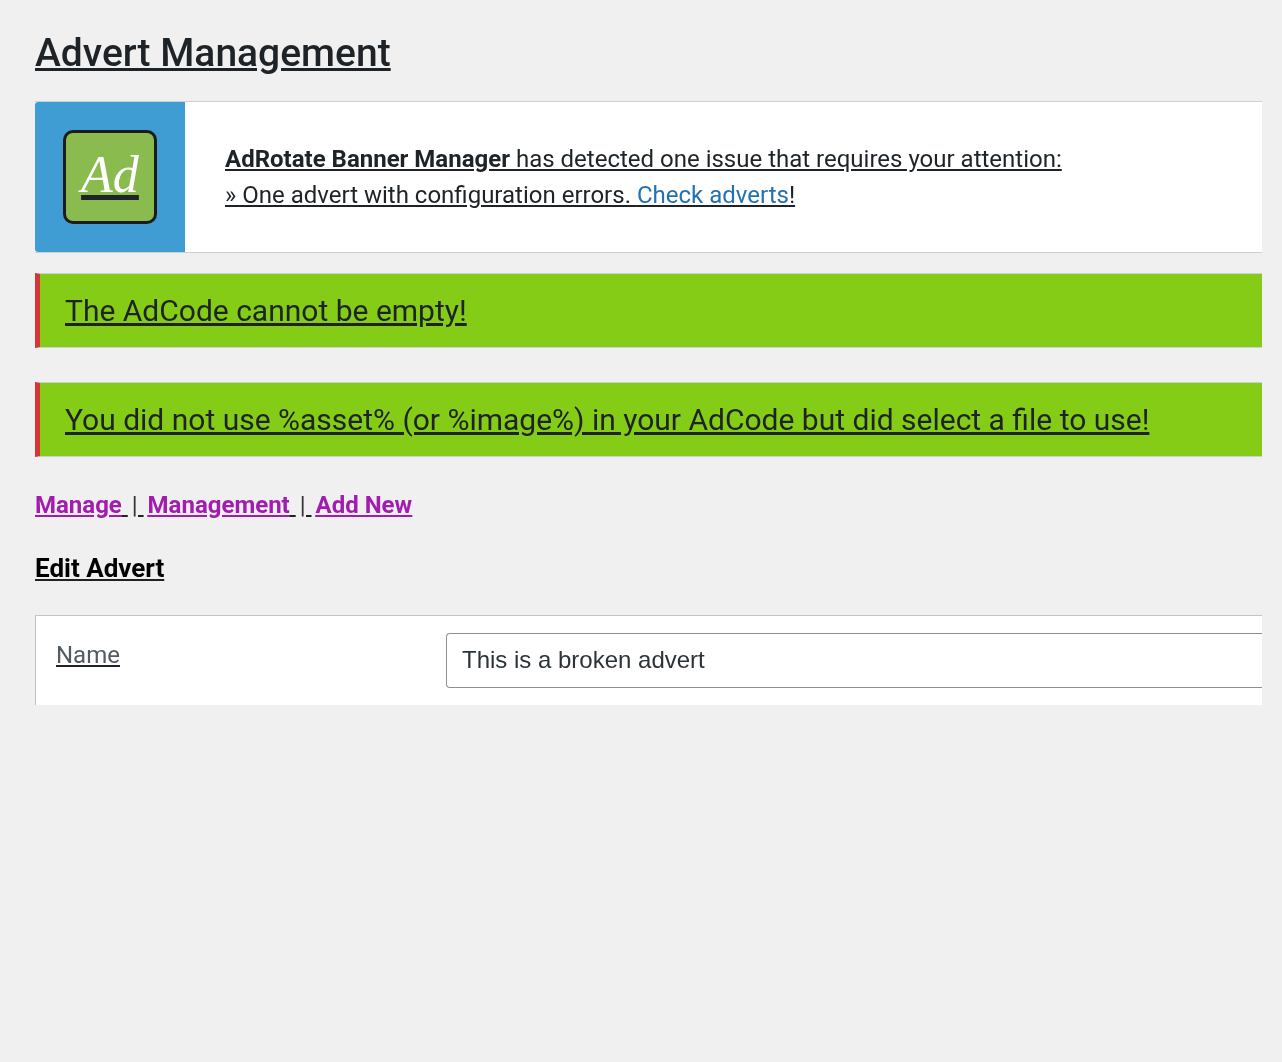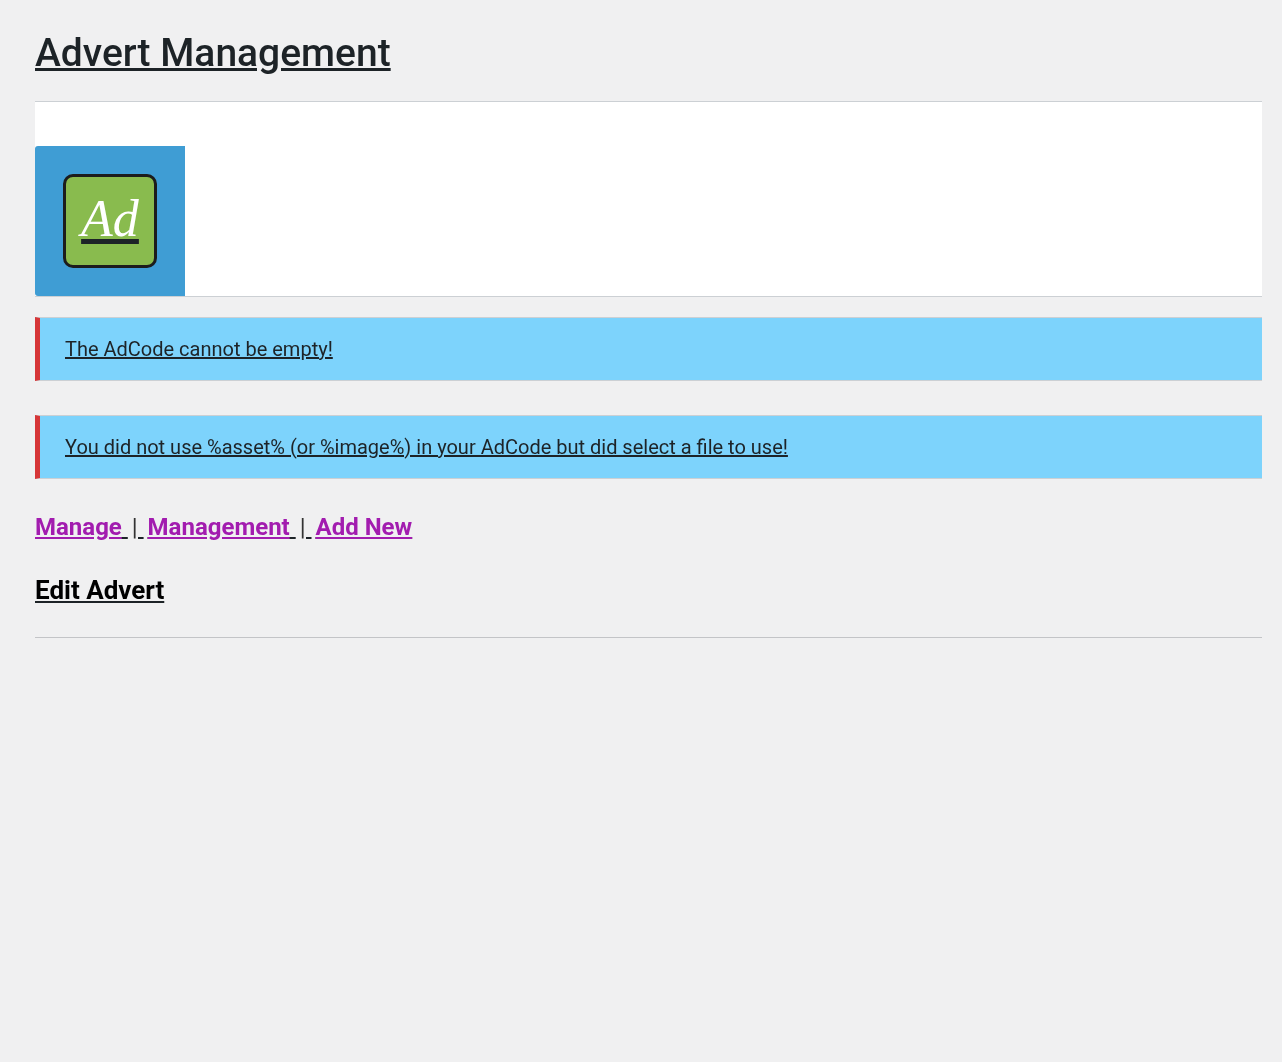--- a/index.html
+++ b/index.html
@@ -32,21 +32,20 @@
     }
     .notice-banner .icon-box {
       background: #3f9dd4;
       width: 150px;
       height: 150px;
       display: flex;
       align-items: center;
       justify-content: center;
       flex-shrink: 0;
       border-radius: 3px 0 0 3px;
-      margin-top: 44px;
     }
     .notice-banner .icon-box .ad-icon-wrap {
       background: #89bb4e;
       border: 3px solid #1c1c1c;
       border-radius: 10px;
       width: 94px;
       height: 94px;
       display: flex;
       align-items: center;
       justify-content: center;
@@ -68,27 +67,27 @@
     }
     .notice-banner .banner-text strong {
       font-weight: 700;
       color: #1d2327;
     }
     .notice-banner .banner-text a {
       color: #2271b1;
       text-decoration: none;
     }
     .notice-error {
-      background: #7dd3fc;
+      background: #84cc16;
       border: 1px solid #ccd0d4;
       border-left: 5px solid #d63638;
       border-right: none;
       padding: 19px 25px;
       margin-bottom: 34px;
-      font-size: 20px;
+      font-size: 30px;
       color: #1d2327;
     }
     .subnav {
       font-size: 24px;
       margin-bottom: 34px;
       color: #1d2327;
     }
     .subnav a {
       color: #a21caf;
       text-decoration: underline;
@@ -155,30 +154,44 @@
 
 <div class="wrap">
   <h1 class="page-title">Advert Management</h1>
 
   <div class="notice-banner">
     <div class="icon-box">
       <div class="ad-icon-wrap">
         <span class="ad-icon-text">Ad</span>
       </div>
     </div>
+    <div class="banner-text">
+      <div>
+        <strong>AdRotate Banner Manager</strong><span> has detected one issue that requires your attention:</span>
+      </div>
+      <div>
+        <span>» One advert with configuration errors. </span><a href="#">Check adverts</a><span>!</span>
+      </div>
+    </div>
   </div>
 
   <div class="notice-error">The AdCode cannot be empty!</div>
   <div class="notice-error">You did not use %asset% (or %image%) in your AdCode but did select a file to use!</div>
 
   <div class="subnav">
     <a href="#">Manage</a>
     <span class="sep"> | </span>
     <a href="#">Management</a>
     <span class="sep"> | </span>
     <a href="#">Add New</a>
   </div>
 
   <h3 class="section-title">Edit Advert</h3>
 
   <div class="form-table">
+    <div class="form-row">
+      <div class="form-label">Name</div>
+      <div class="form-field">
+        <input type="text" value="This is a broken advert" style="">
+      </div>
+    </div>
   </div>
 </div>
 
 </body></html>

